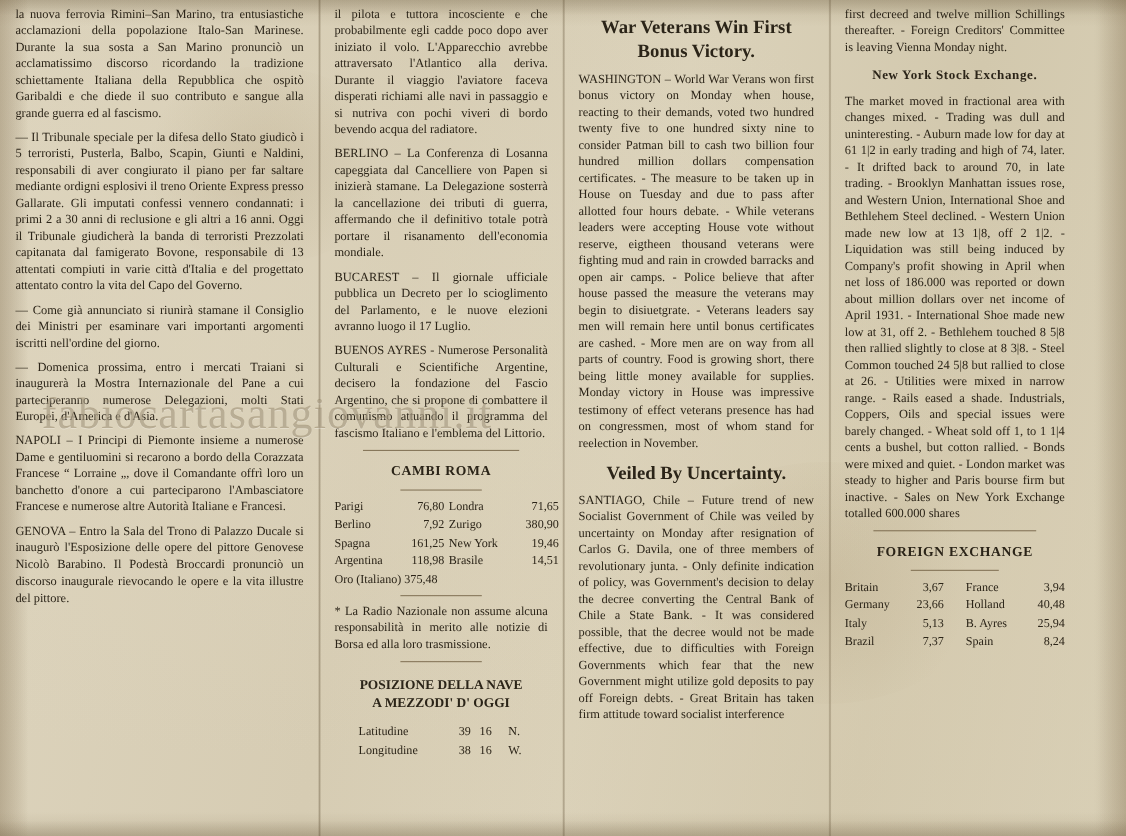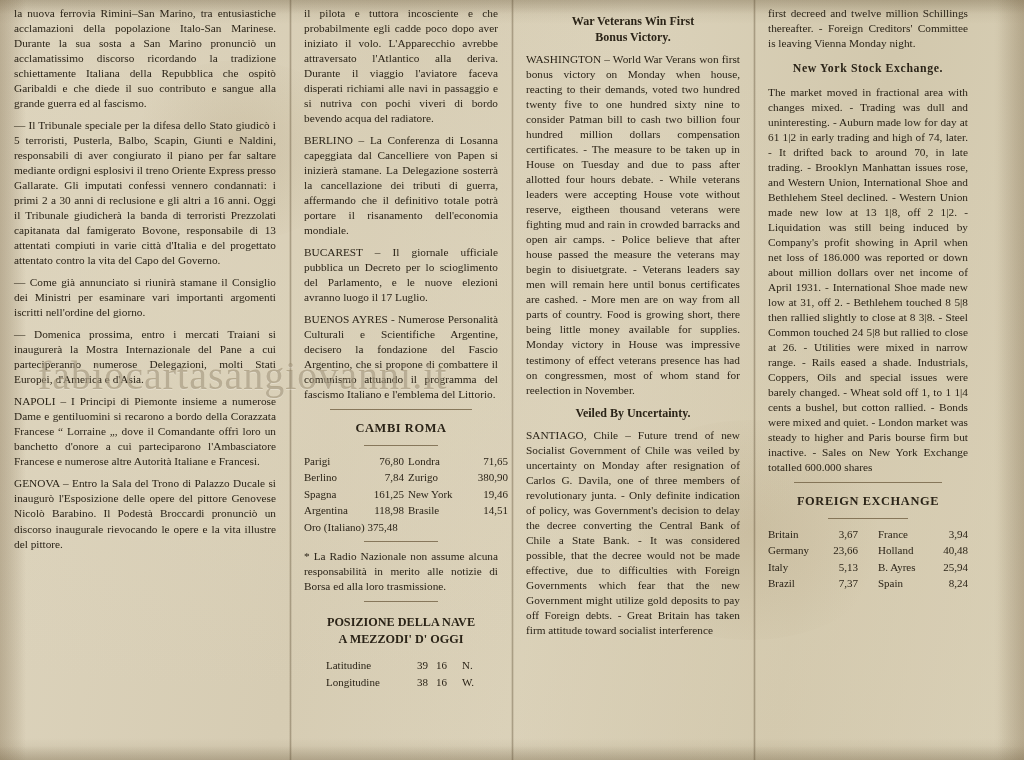--- a/index.html
+++ b/index.html
@@ -57,21 +57,21 @@
     text-align:center;
     font-weight:bold;
     letter-spacing:.6px;
     margin:10px 0 8px 0;
     font-size:12.4px;
   }
   .hdr2{
     text-align:center;
     font-weight:bold;
     margin:8px 0 7px 0;
-    font-size:12px;
+    font-size:17px;
     line-height:1.3;
   }
   .rule{
     border:0;border-top:1px solid #6b5a3c;
     margin:7px 26px 8px 26px;opacity:.75;
   }
   .rule.short{margin:6px 60px 7px 60px;}
   .rates{
     font-size:11px;
     line-height:1.5;
@@ -161,21 +161,21 @@
             <span class="vl">76,80</span>
           </span>
         <span class="cell">
             <span class="nm">Londra</span>
             <span class="vl">71,65</span>
           </span>
       </div>
       <div class="row">
         <span class="cell">
             <span class="nm">Berlino</span>
-            <span class="vl">7,84</span>
+            <span class="vl">7,92</span>
           </span>
         <span class="cell">
             <span class="nm">Zurigo</span>
             <span class="vl">380,90</span>
           </span>
       </div>
       <div class="row">
         <span class="cell">
             <span class="nm">Spagna</span>
             <span class="vl">161,25</span>

